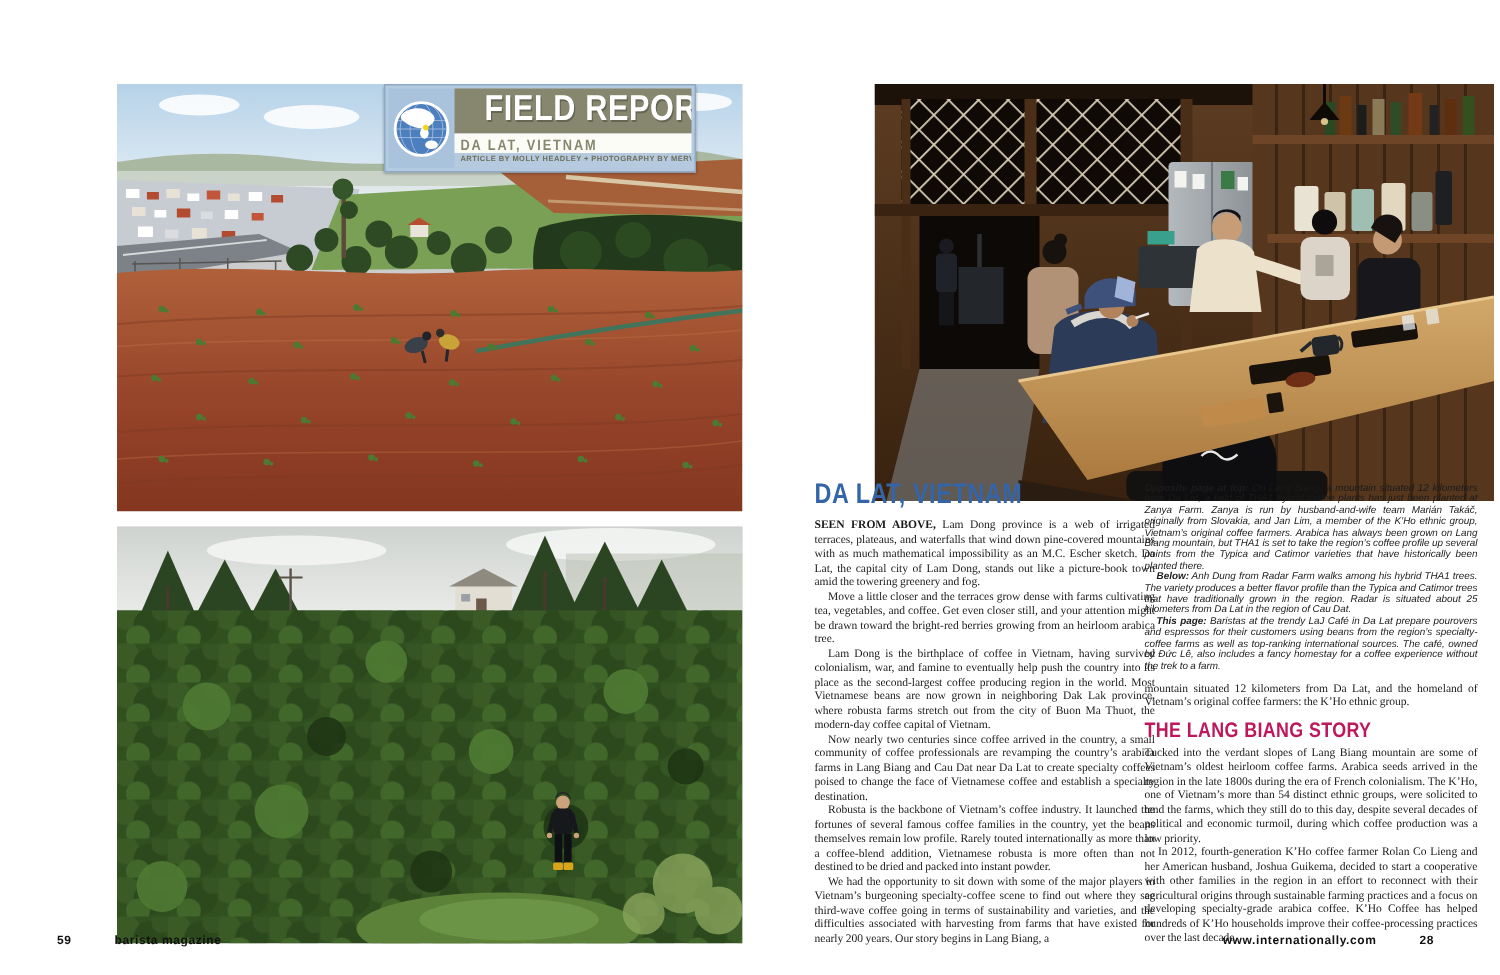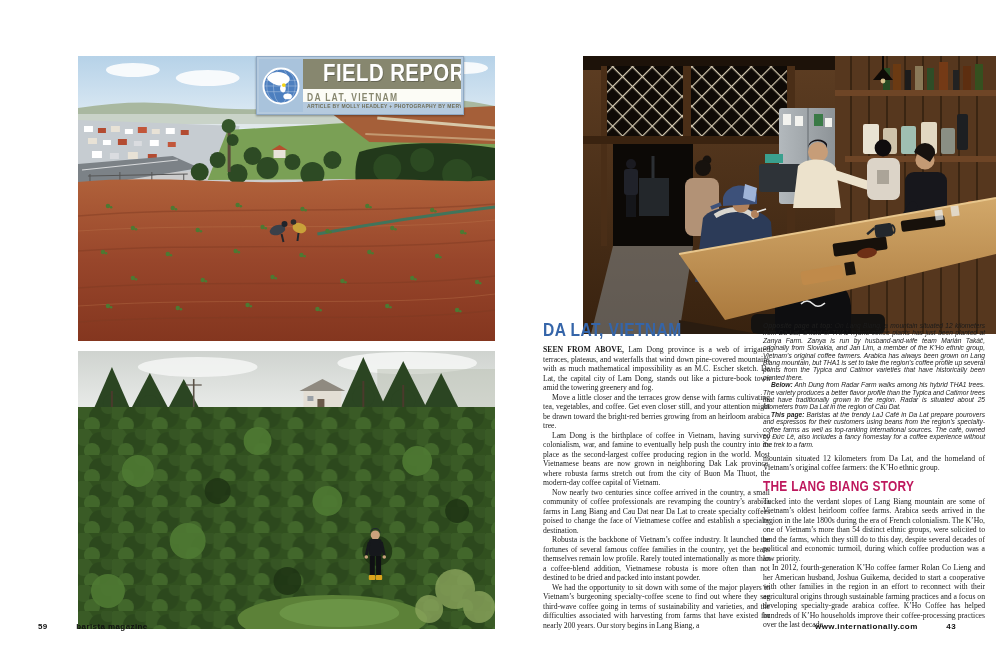--- a/index.html
+++ b/index.html
@@ -497,17 +497,17 @@
       <p class="body-p body-cont">mountain situated 12 kilometers from Da Lat, and the homeland of Vietnam’s original coffee farmers: the K’Ho ethnic group.</p>
       <h2 class="headline2">
         <span class="cond">THE LANG BIANG STORY</span>
       </h2>
       <p class="body-p">Tucked into the verdant slopes of Lang Biang mountain are some of Vietnam’s oldest heirloom coffee farms. Arabica seeds arrived in the region in the late 1800s during the era of French colonialism. The K’Ho, one of Vietnam’s more than 54 distinct ethnic groups, were solicited to tend the farms, which they still do to this day, despite several decades of political and economic turmoil, during which coffee production was a low priority.</p>
       <p class="body-p ind">In 2012, fourth-generation K’Ho coffee farmer Rolan Co Lieng and her American husband, Joshua Guikema, decided to start a cooperative with other families in the region in an effort to reconnect with their agricultural origins through sustainable farming practices and a focus on developing specialty-grade arabica coffee. K’Ho Coffee has helped hundreds of K’Ho households improve their coffee-processing practices over the last decade.</p>
     </div>
 
     <div class="folio" id="folio-right">
       <span>www.internationally.com</span>
-      <span class="gap-l">43</span>
+      <span class="gap-l">28</span>
     </div>
   </section>
 
 </div>
 
 </body></html>

